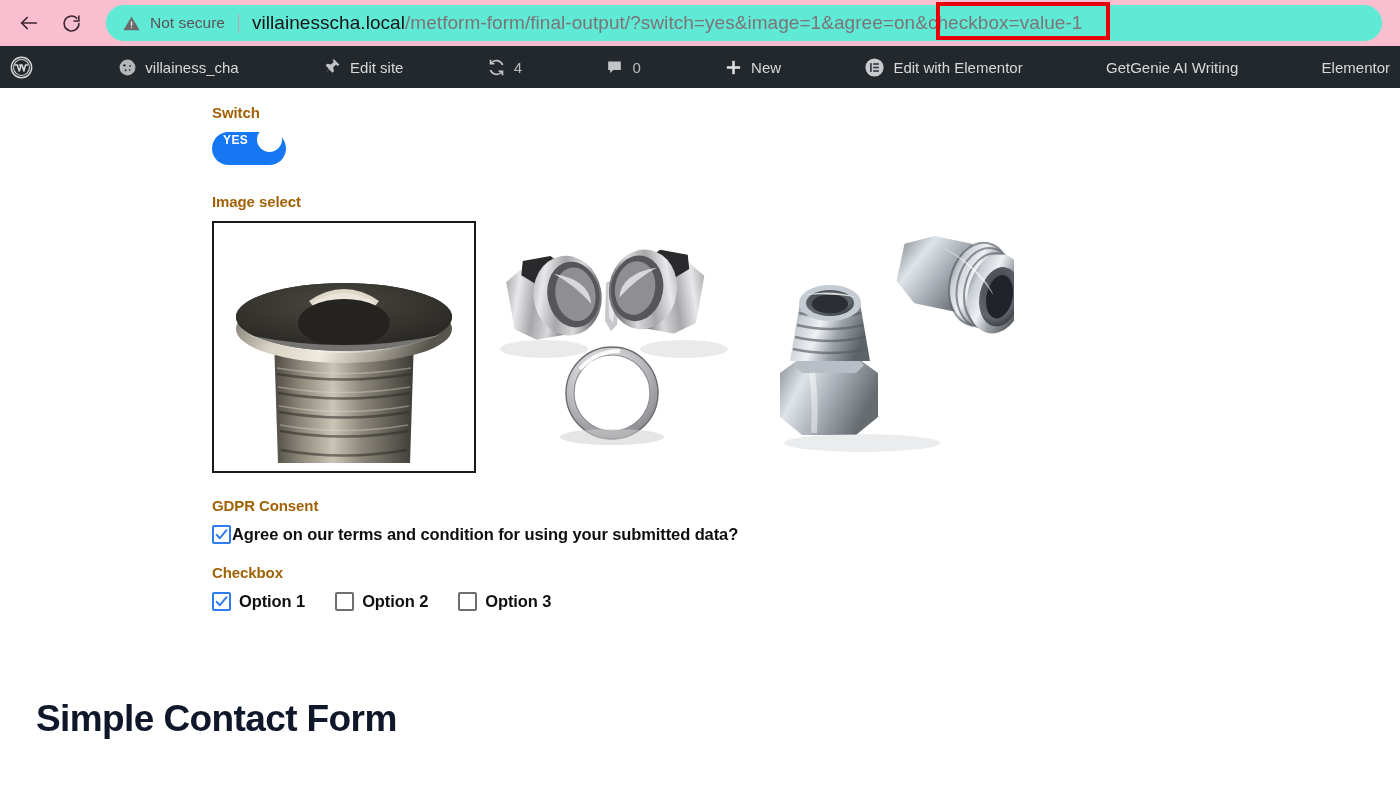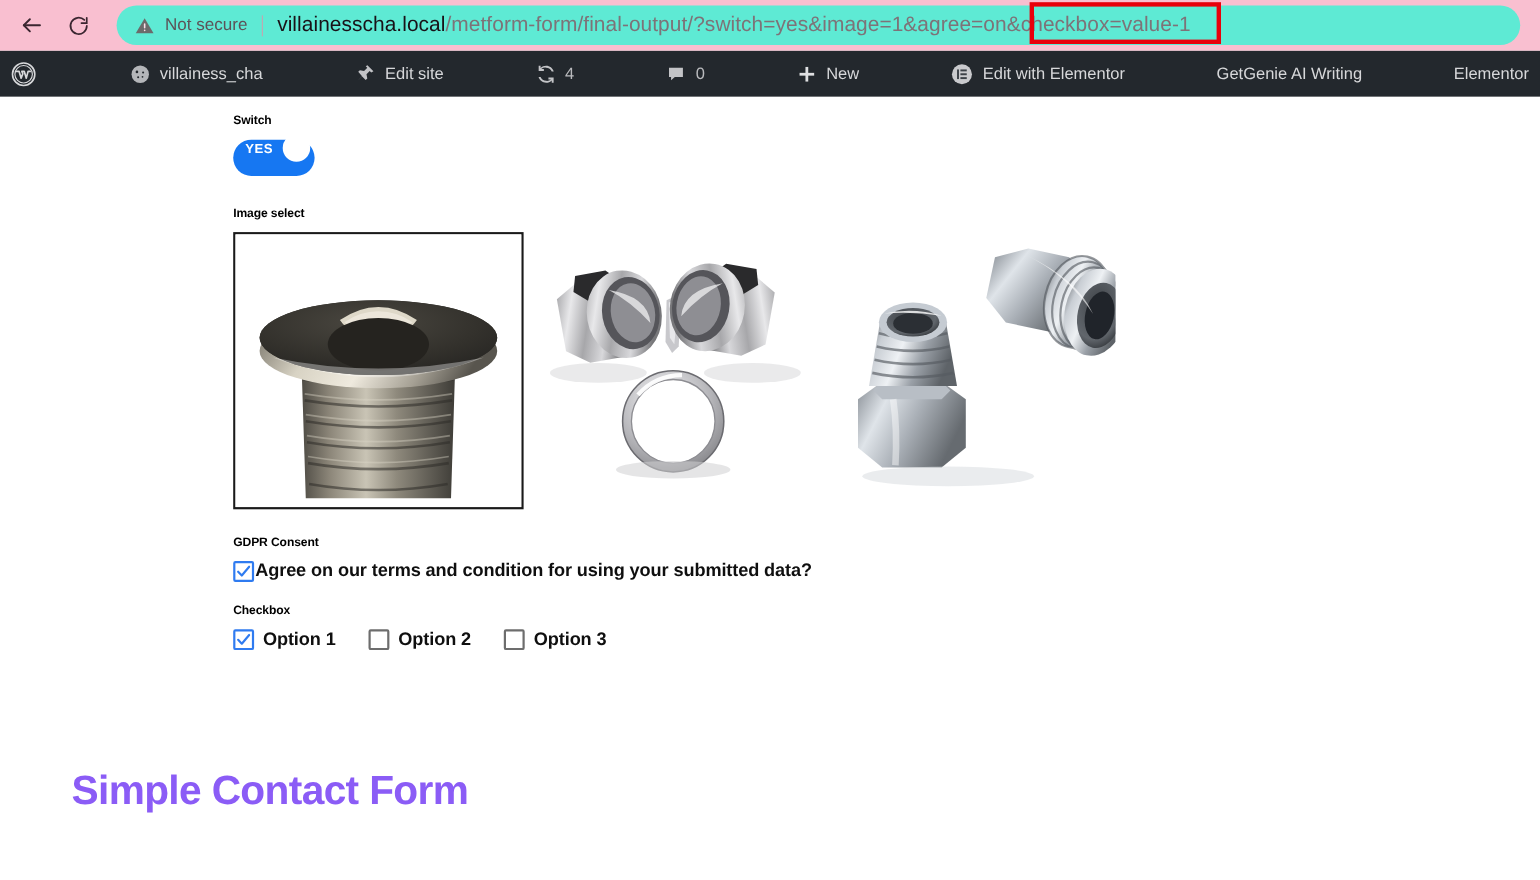--- a/index.html
+++ b/index.html
@@ -119,23 +119,23 @@
   
   .page {
     background: #ffffff;
     height: 712px;
     position: relative;
   }
 
   .form-area { padding: 16px 0 0 212px; }
 
   .field-label {
-    font-size: 11px;
+    font-size: 15px;
     font-weight: bold;
-    color: #000000;
+    color: #a16207;
     margin: 0 0 11px 0;
     letter-spacing: -0.1px;
   }
 
   
   .switch {
     width: 74px;
     height: 33px;
     border-radius: 17px;
     background: #1677f2;
@@ -210,25 +210,25 @@
   .cb-label {
     font-size: 16.5px;
     font-weight: bold;
     color: #0f0f0f;
     letter-spacing: -0.1px;
     white-space: nowrap;
   }
 
   .page-heading {
     position: absolute;
-    left: 65px;
+    left: 36px;
     top: 610px;
     font-size: 37px;
     font-weight: bold;
-    color: #8b5cf6;
+    color: #0f172a;
     letter-spacing: -0.6px;
     margin: 0;
   }
 </style>
 </head>
 <body>
 
 <div class="browser-bar">
 
   <div class="nav-btn">

